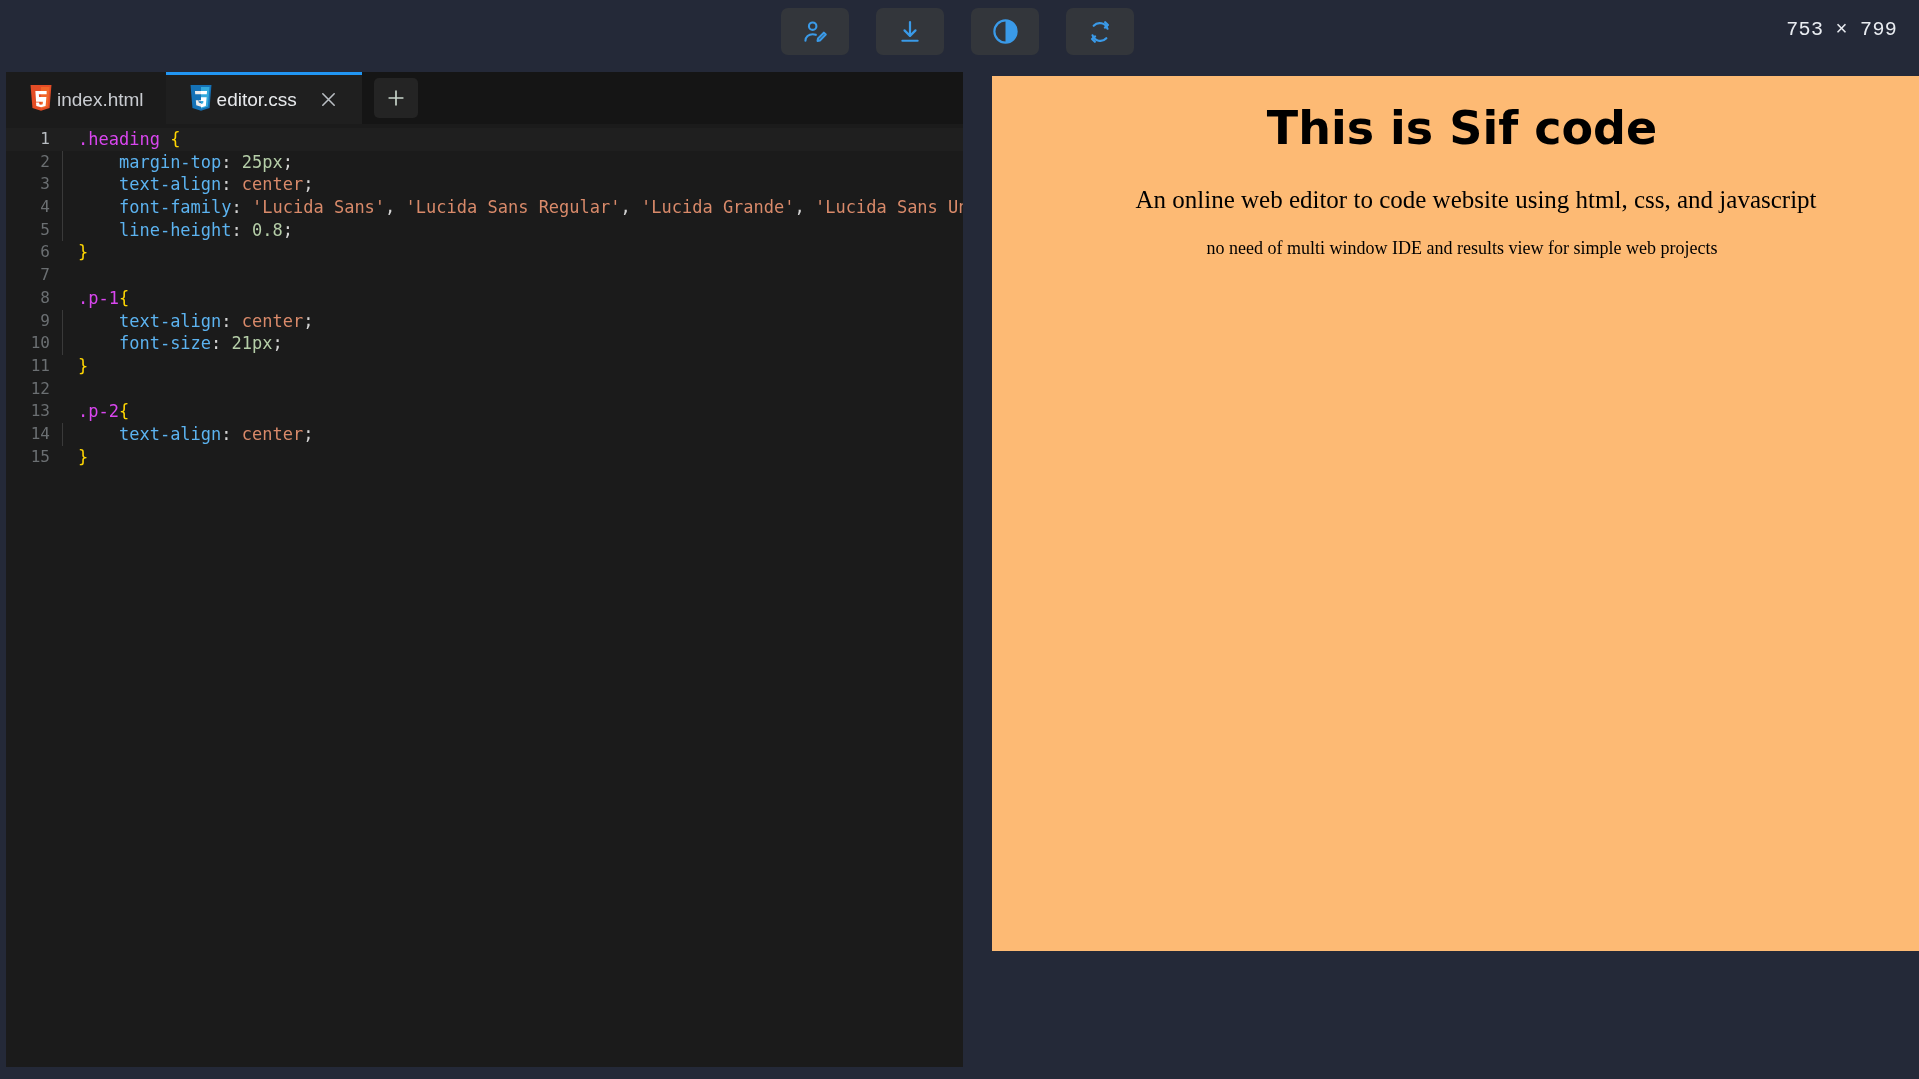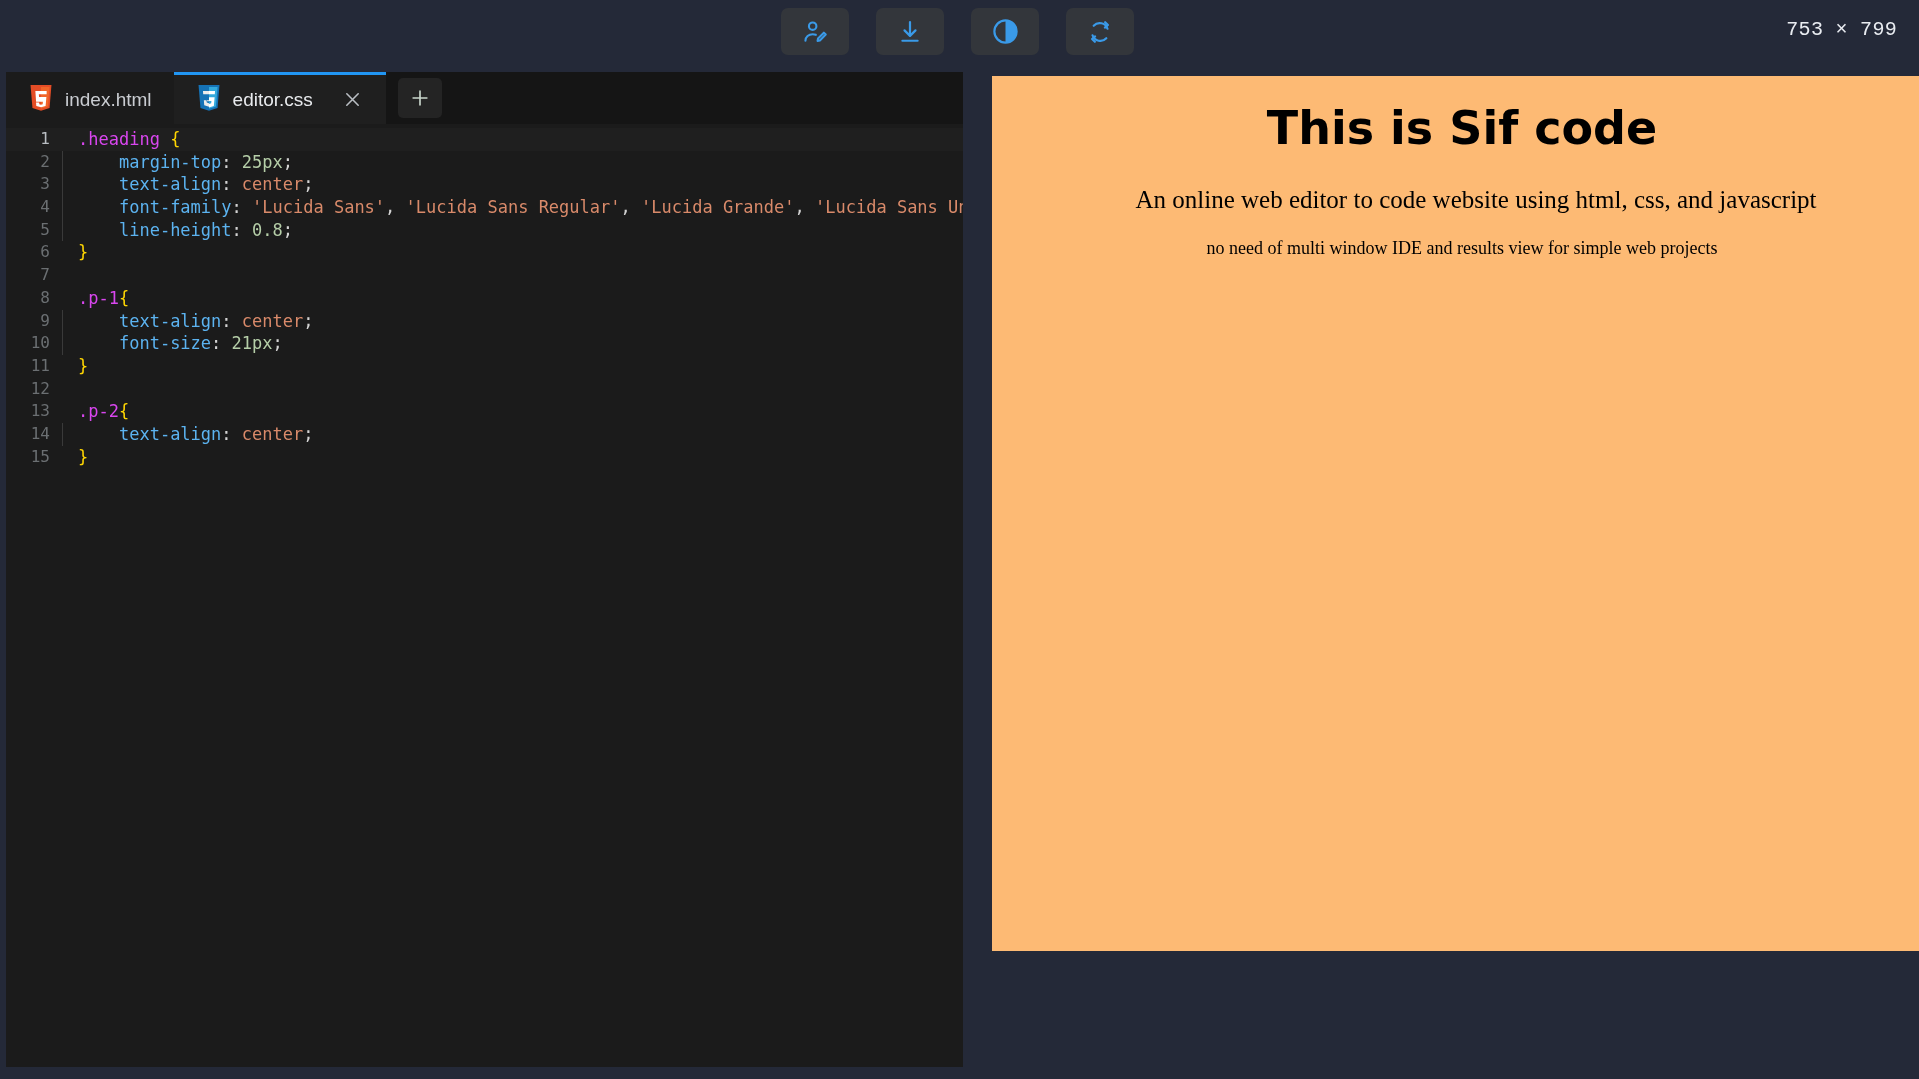--- a/index.html
+++ b/index.html
@@ -75,21 +75,21 @@
     position: relative;
     height: 52px;
     background: #151515;
     display: flex;
     align-items: stretch;
   }
 
   .tab {
     display: flex;
     align-items: center;
-    gap: 11px;
+    gap: 3px;
     padding: 0 22px;
     height: 52px;
     background: #1b1b1b;
     border-top: 3px solid transparent;
     cursor: pointer;
     position: relative;
     min-width: 0;
   }
   .tab.inactive { background: #1b1b1b; }
   .tab.active {

